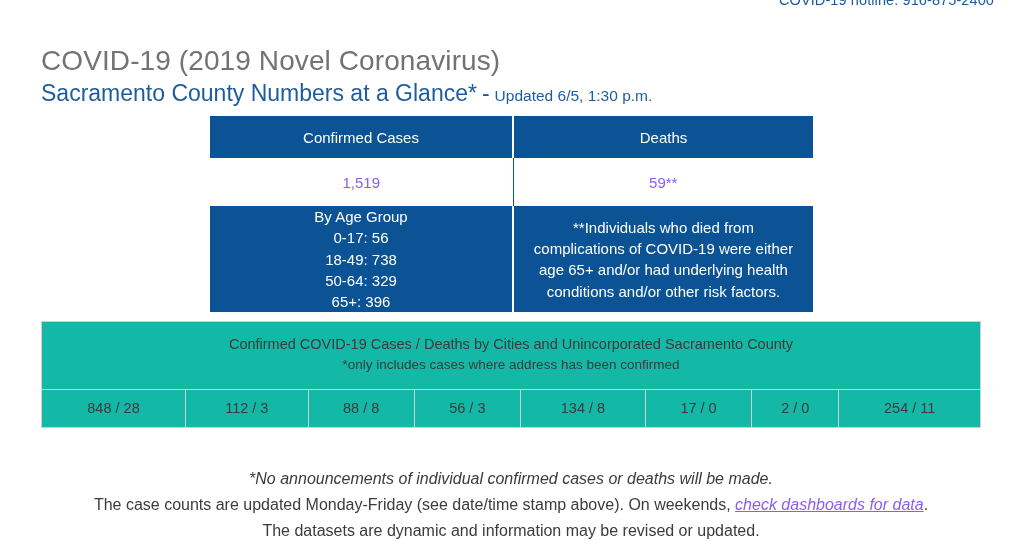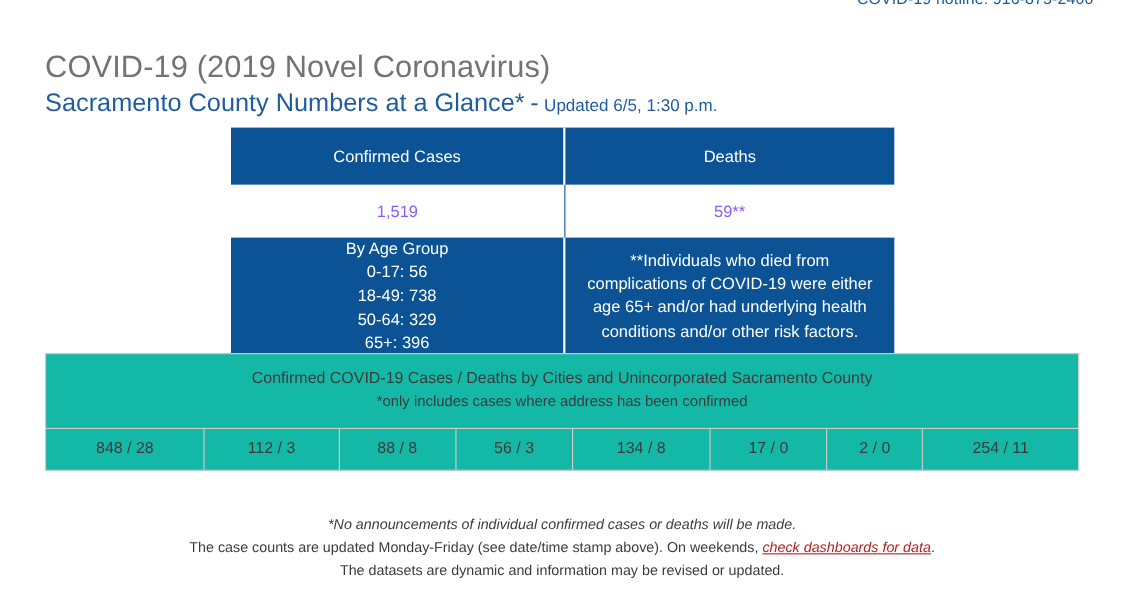--- a/index.html
+++ b/index.html
@@ -68,21 +68,21 @@
   .blue-table td, .blue-table th {
     border: 0;
     padding: 0;
   }
   .bt-head {
     background: #0b5394;
     color: #ffffff;
     text-align: center;
     font-size: 15px;
     font-weight: 400;
-    height: 52px;
+    height: 42px;
     vertical-align: middle;
   }
   .bt-head.left { border-right: 2px solid #ffffff; }
   .bt-value {
     background: #ffffff;
     border: 3px solid #0b5394;
     text-align: center;
     font-size: 15px;
     color: #8b5cf6;
     height: 48px;
@@ -133,28 +133,28 @@
     height: 38px;
     padding: 6px 4px;
   }
 
   .footnotes {
     position: absolute;
     top: 466px;
     left: 0;
     width: 1022px;
     text-align: center;
-    font-size: 13px;
+    font-size: 16px;
     color: #3b3b3b;
     line-height: 1.62;
   }
   .footnotes .fn { display: block; }
   .footnotes em { font-style: italic; }
   .footnotes a {
-    color: #b91c1c;
+    color: #8b5cf6;
     font-style: italic;
     text-decoration: underline;
   }
 </style>
 </head>
 <body>
 
 <div class="page">
 
   <div class="hotline">COVID-19 hotline: 916-875-2400</div>

